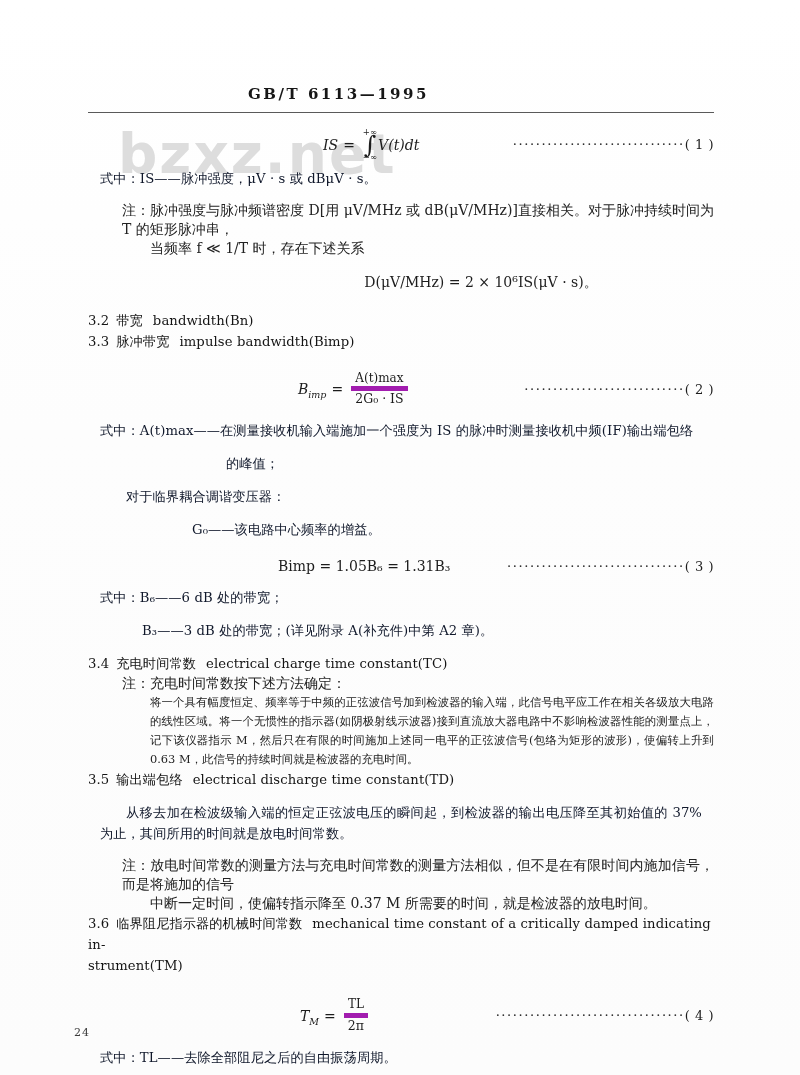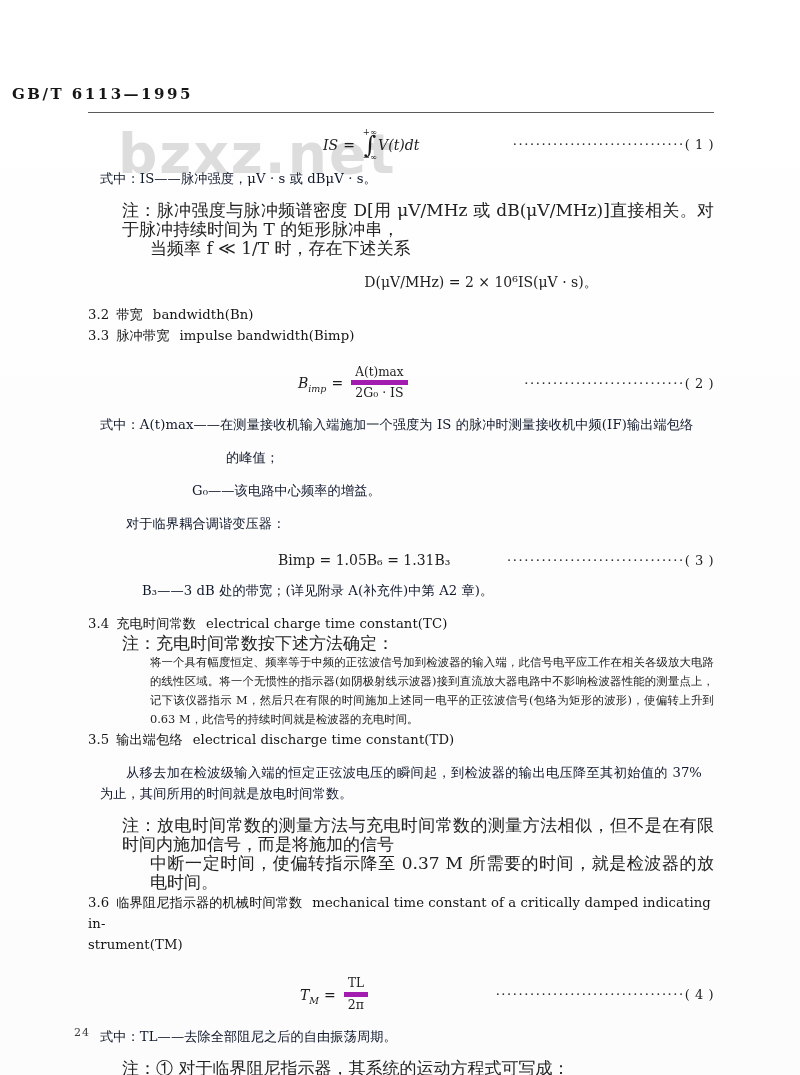--- a/index.html
+++ b/index.html
@@ -50,22 +50,21 @@
     line-height: 72px;
     white-space: nowrap;
   }
 
   
   .header {
     position: absolute;
     left: 0;
     top: 84px;
     width: 677px;
-    text-align: left;
-    padding-left: 12px;
+    text-align: center;
   }
   .header-title {
     font-family: "DejaVu Serif", "Liberation Serif", serif;
     font-weight: bold;
     font-size: 15px;
     letter-spacing: 2.5px;
     color: #161616;
   }
   .header-rule {
     position: absolute;
@@ -99,21 +98,21 @@
     line-height: 21px;
     margin: 0;
     color: #141414;
     letter-spacing: 0.1px;
   }
   .sec-num { margin-right: 7px; }
   .sec-cn { margin-right: 10px; }
   .sec-en { font-family: "DejaVu Serif", "Liberation Serif", serif; }
 
   .note {
-    font-size: 17px;
+    font-size: 14px;
     line-height: 19px;
     margin: 0;
     padding-left: 34px;
     text-align: justify;
     color: #222;
   }
   .note-body {
     font-size: 11.4px;
     line-height: 19px;
     margin: 0;
@@ -227,21 +226,21 @@
     <p class="para" style="margin-top:6px;">式中：IS——脉冲强度，μV · s 或 dBμV · s。</p>
 
     <p class="note" style="margin-top:3px;">注：脉冲强度与脉冲频谱密度 D[用 μV/MHz 或 dB(μV/MHz)]直接相关。对于脉冲持续时间为 T 的矩形脉冲串，</p>
     <p class="note note-hang">当频率 f ≪ 1/T 时，存在下述关系</p>
 
     <div class="formula-row" style="margin-top:16px; justify-content:center;">
       <div class="formula-spacer" style="flex:0 0 160px;"></div>
       <div class="formula-body">D(μV/MHz) = 2 × 10⁶IS(μV · s)。</div>
     </div>
 
-    <p class="sec-head" style="margin-top:12px;">
+    <p class="sec-head" style="margin-top:18px;">
       <span class="sec-num">3.2</span><span class="sec-cn">带宽</span><span class="sec-en">bandwidth(Bn)</span>
     </p>
 
     <p class="sec-head">
       <span class="sec-num">3.3</span><span class="sec-cn">脉冲带宽</span><span class="sec-en">impulse bandwidth(Bimp)</span>
     </p>
 
     <div class="formula-row" style="margin-top:20px;">
       <div class="formula-spacer" style="flex:0 0 210px;"></div>
       <div class="formula-body">
@@ -251,30 +250,31 @@
           <span class="num">A(t)max</span>
           <span class="den">2G₀ · IS</span>
         </span>
       </div>
       <div class="formula-dots">····························</div>
       <div class="eqno">( 2 )</div>
     </div>
 
     <p class="para" style="margin-top:14px;">式中：A(t)max——在测量接收机输入端施加一个强度为 IS 的脉冲时测量接收机中频(IF)输出端包络</p>
     <p class="para" style="padding-left:126px;">的峰值；</p>
+    <p class="para indent2">对于临界耦合调谐变压器：</p>
     <p class="para" style="padding-left:92px;">G₀——该电路中心频率的增益。</p>
-    <p class="para indent2">对于临界耦合调谐变压器：</p>
 
     <div class="formula-row" style="margin-top:18px;">
       <div class="formula-spacer" style="flex:0 0 190px;"></div>
       <div class="formula-body">Bimp = 1.05B₆ = 1.31B₃</div>
       <div class="formula-dots">·······························</div>
       <div class="eqno">( 3 )</div>
     </div>
 
+    <p class="para" style="margin-top:13px;">式中：B₆——6 dB 处的带宽；</p>
     <p class="para" style="padding-left:42px;">B₃——3 dB 处的带宽；(详见附录 A(补充件)中第 A2 章)。</p>
 
     <p class="sec-head">
       <span class="sec-num">3.4</span><span class="sec-cn">充电时间常数</span><span class="sec-en">electrical charge time constant(TC)</span>
     </p>
     <p class="note">注：充电时间常数按下述方法确定：</p>
     <p class="note-body">将一个具有幅度恒定、频率等于中频的正弦波信号加到检波器的输入端，此信号电平应工作在相关各级放大电路的线性区域。将一个无惯性的指示器(如阴极射线示波器)接到直流放大器电路中不影响检波器性能的测量点上，记下该仪器指示 M，然后只在有限的时间施加上述同一电平的正弦波信号(包络为矩形的波形)，使偏转上升到 0.63 M，此信号的持续时间就是检波器的充电时间。</p>
 
     <p class="sec-head">
       <span class="sec-num">3.5</span><span class="sec-cn">输出端包络</span><span class="sec-en">electrical discharge time constant(TD)</span>

